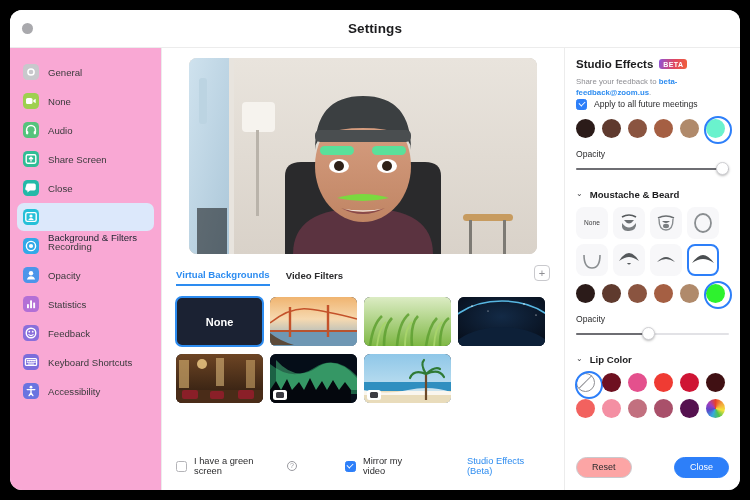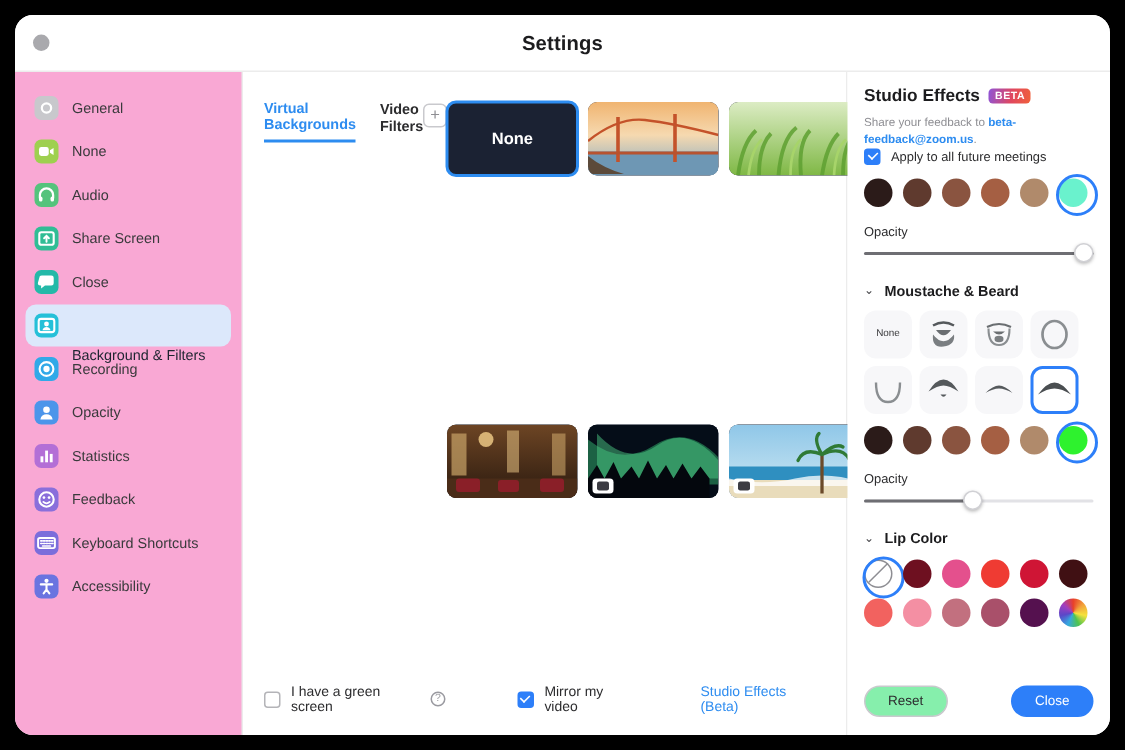--- a/index.html
+++ b/index.html
@@ -64,21 +64,21 @@
   }
   .nav-ico svg { display: block; }
   .nav-label { font-size: 9.6px; color: #3a3a3c; white-space: nowrap; }
   .nav-item.active .nav-label { color: #1e2430; margin-top: 40px; }
 
   
   .main {
     flex: 1; min-width: 0;
     background: #fff;
     border-right: 1px solid #ececec;
-    display: flex; flex-direction: row;
+    display: flex; flex-direction: column;
     padding: 10px 14px 0 14px;
     position: relative;
   }
 
   .preview {
     width: 348px; height: 196px; margin: 0 auto;
     border-radius: 8px; overflow: hidden; position: relative;
     background: #cfc9c2;
   }
   .preview svg { display:block; width: 100%; height: 100%; }
@@ -238,21 +238,21 @@
   .style-tile svg { display: block; }
 
   .panel-actions {
     position: absolute; left: 11px; right: 11px; bottom: 12px;
     display: flex; justify-content: space-between; align-items: center;
   }
   .btn {
     font-size: 9px; border-radius: 13px; cursor: default;
     padding: 5px 15px; line-height: 1;
   }
-  .btn-reset { background: #86efac; border: 1px solid #c9c9cd; color: #2c2c2e; }
+  .btn-reset { background: #fca5a5; border: 1px solid #c9c9cd; color: #2c2c2e; }
   .btn-close { background: #2d7ff9; border: 1px solid #2d7ff9; color: #fff; }
 </style>
 </head>
 <body>
 
 <div id="root">
   <div class="window">
 
     <div class="titlebar">
       <div class="traffic"></div>

